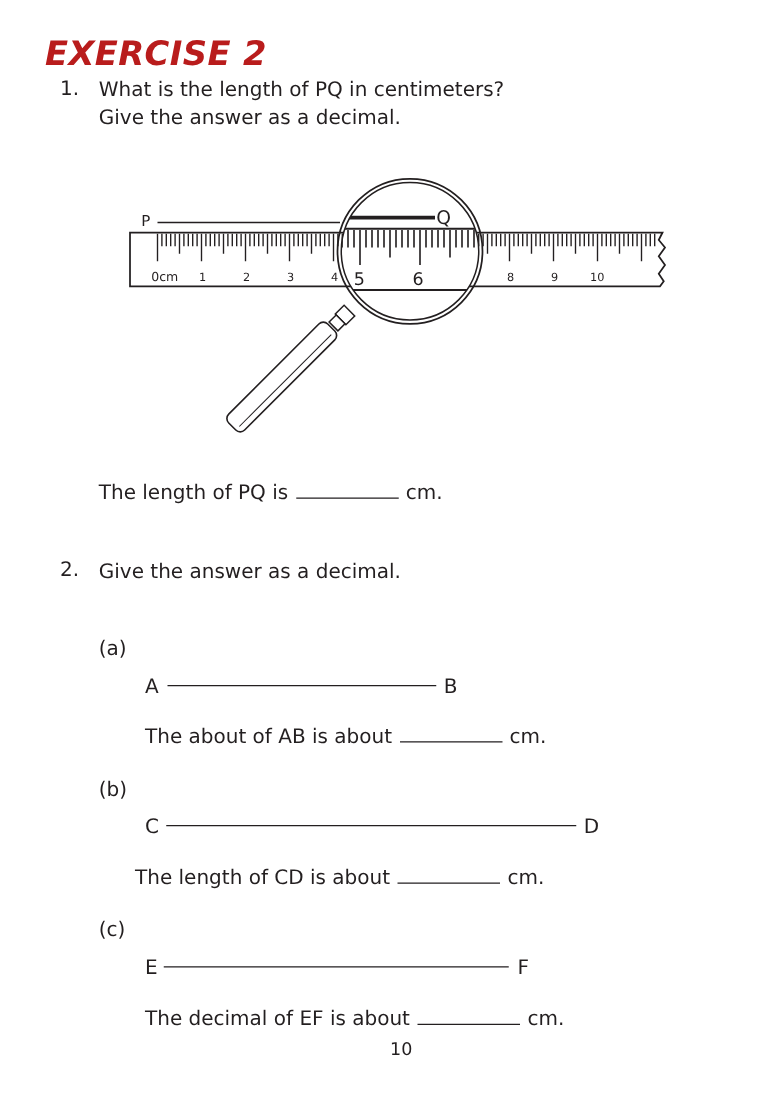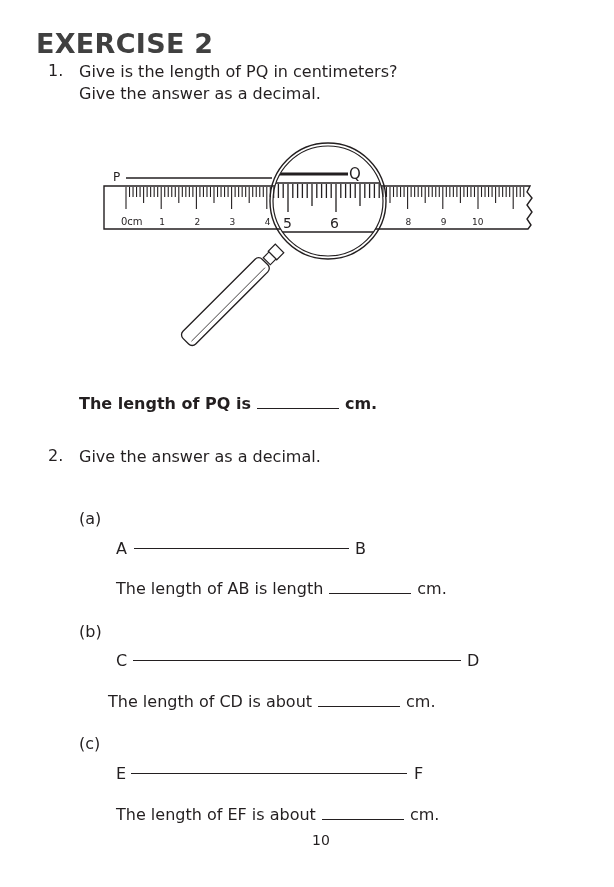--- a/index.html
+++ b/index.html
@@ -1,38 +1,38 @@
 <!DOCTYPE html>
 <html><head>
 <meta charset="utf-8">
 <style>
   html, body { margin: 0; padding: 0; }
   body {
     width: 614px; height: 887px; background: #ffffff; position: relative; overflow: hidden;
     font-family: "DejaVu Sans", sans-serif; color: #231f20;
   }
   .abs { position: absolute; white-space: nowrap; }
-  .title { left: 36px; top: 28px; font-size: 27px; font-weight: bold; letter-spacing: 0.3px; color: #404040; }
+  .title { left: 36px; top: 28px; font-size: 27px; font-weight: bold; letter-spacing: 0.3px; color: #b91c1c; font-style: italic; }
   .qnum { font-size: 16px; }
   .qtext { font-size: 16px; line-height: 22px; }
   .txt { font-size: 16px; }
   .blank { display: inline-block; border-bottom: 1px solid #231f20; width: 82px; height: 1px; vertical-align: baseline; margin: 0 6px; }
   .seg-label { font-size: 16px; }
   .seg-line { position: absolute; height: 1px; background: #231f20; }
   .pagenum { left: 312px; top: 832px; font-size: 14px; }
   svg.figure { position: absolute; left: 0; top: 0; }
 </style>
 </head>
 <body>
 
 <div class="abs title">EXERCISE 2</div>
 
 <div class="abs qnum" style="left:48px; top:61px;">1.</div>
 <div class="abs qtext" style="left:79px; top:61px;">
-  <div>Give is the length of PQ in centimeters?</div>
+  <div>What is the length of PQ in centimeters?</div>
   <div>Give the answer as a decimal.</div>
 </div>
 
 <svg class="figure" width="614" height="887" viewBox="0 0 614 887" xmlns="http://www.w3.org/2000/svg">
   <defs>
     <clipPath id="lensClip">
         <circle cx="328" cy="201" r="55"></circle>
       </clipPath>
     <clipPath id="outsideLens">
       <path d="M0,0 H614 V887 H0 Z M328,146 A55,55 0 1,0 328.01,146 Z" clip-rule="evenodd"></path>
@@ -229,46 +229,46 @@
       <rect x="-5" y="5" width="10" height="8" fill="#fff" stroke="#231f20" stroke-width="1.2"></rect>
     </g>
 
     <g transform="translate(265,262) rotate(45)">
       <rect x="-9" y="0" width="18" height="112" rx="5" fill="#fff" stroke="#231f20" stroke-width="1.3"></rect>
       <line x1="4" y1="4" x2="4" y2="108" stroke="#231f20" stroke-width="0.8"></line>
     </g>
   </g>
 </svg>
 
-<div class="abs txt" style="left:79px; top:394px;font-weight:bold;">
+<div class="abs txt" style="left:79px; top:384px;">
   <span>The length of PQ is</span><span class="blank"></span><span>cm.</span>
 </div>
 
 <div class="abs qnum" style="left:48px; top:446px;">2.</div>
 <div class="abs qtext" style="left:79px; top:446px;">
   <div>Give the answer as a decimal.</div>
 </div>
 
 <div class="abs txt" style="left:79px; top:509px;">(a)</div>
 <div class="abs seg-label" style="left:116px; top:539px;">A</div>
 <div class="seg-line" style="left:134px; top:548px; width:215px;"></div>
 <div class="abs seg-label" style="left:355px; top:539px;">B</div>
 <div class="abs txt" style="left:116px; top:579px;">
-  <span>The length of AB is length</span><span class="blank"></span><span>cm.</span>
+  <span>The about of AB is about</span><span class="blank"></span><span>cm.</span>
 </div>
 
 <div class="abs txt" style="left:79px; top:622px;">(b)</div>
 <div class="abs seg-label" style="left:116px; top:651px;">C</div>
 <div class="seg-line" style="left:133px; top:660px; width:328px;"></div>
 <div class="abs seg-label" style="left:467px; top:651px;">D</div>
 <div class="abs txt" style="left:108px; top:692px;">
   <span>The length of CD is about</span><span class="blank"></span><span>cm.</span>
 </div>
 
 <div class="abs txt" style="left:79px; top:734px;">(c)</div>
 <div class="abs seg-label" style="left:116px; top:764px;">E</div>
 <div class="seg-line" style="left:131px; top:773px; width:276px;"></div>
 <div class="abs seg-label" style="left:414px; top:764px;">F</div>
 <div class="abs txt" style="left:116px; top:805px;">
-  <span>The length of EF is about</span><span class="blank"></span><span>cm.</span>
+  <span>The decimal of EF is about</span><span class="blank"></span><span>cm.</span>
 </div>
 
 <div class="abs pagenum">10</div>
 
 </body></html>

